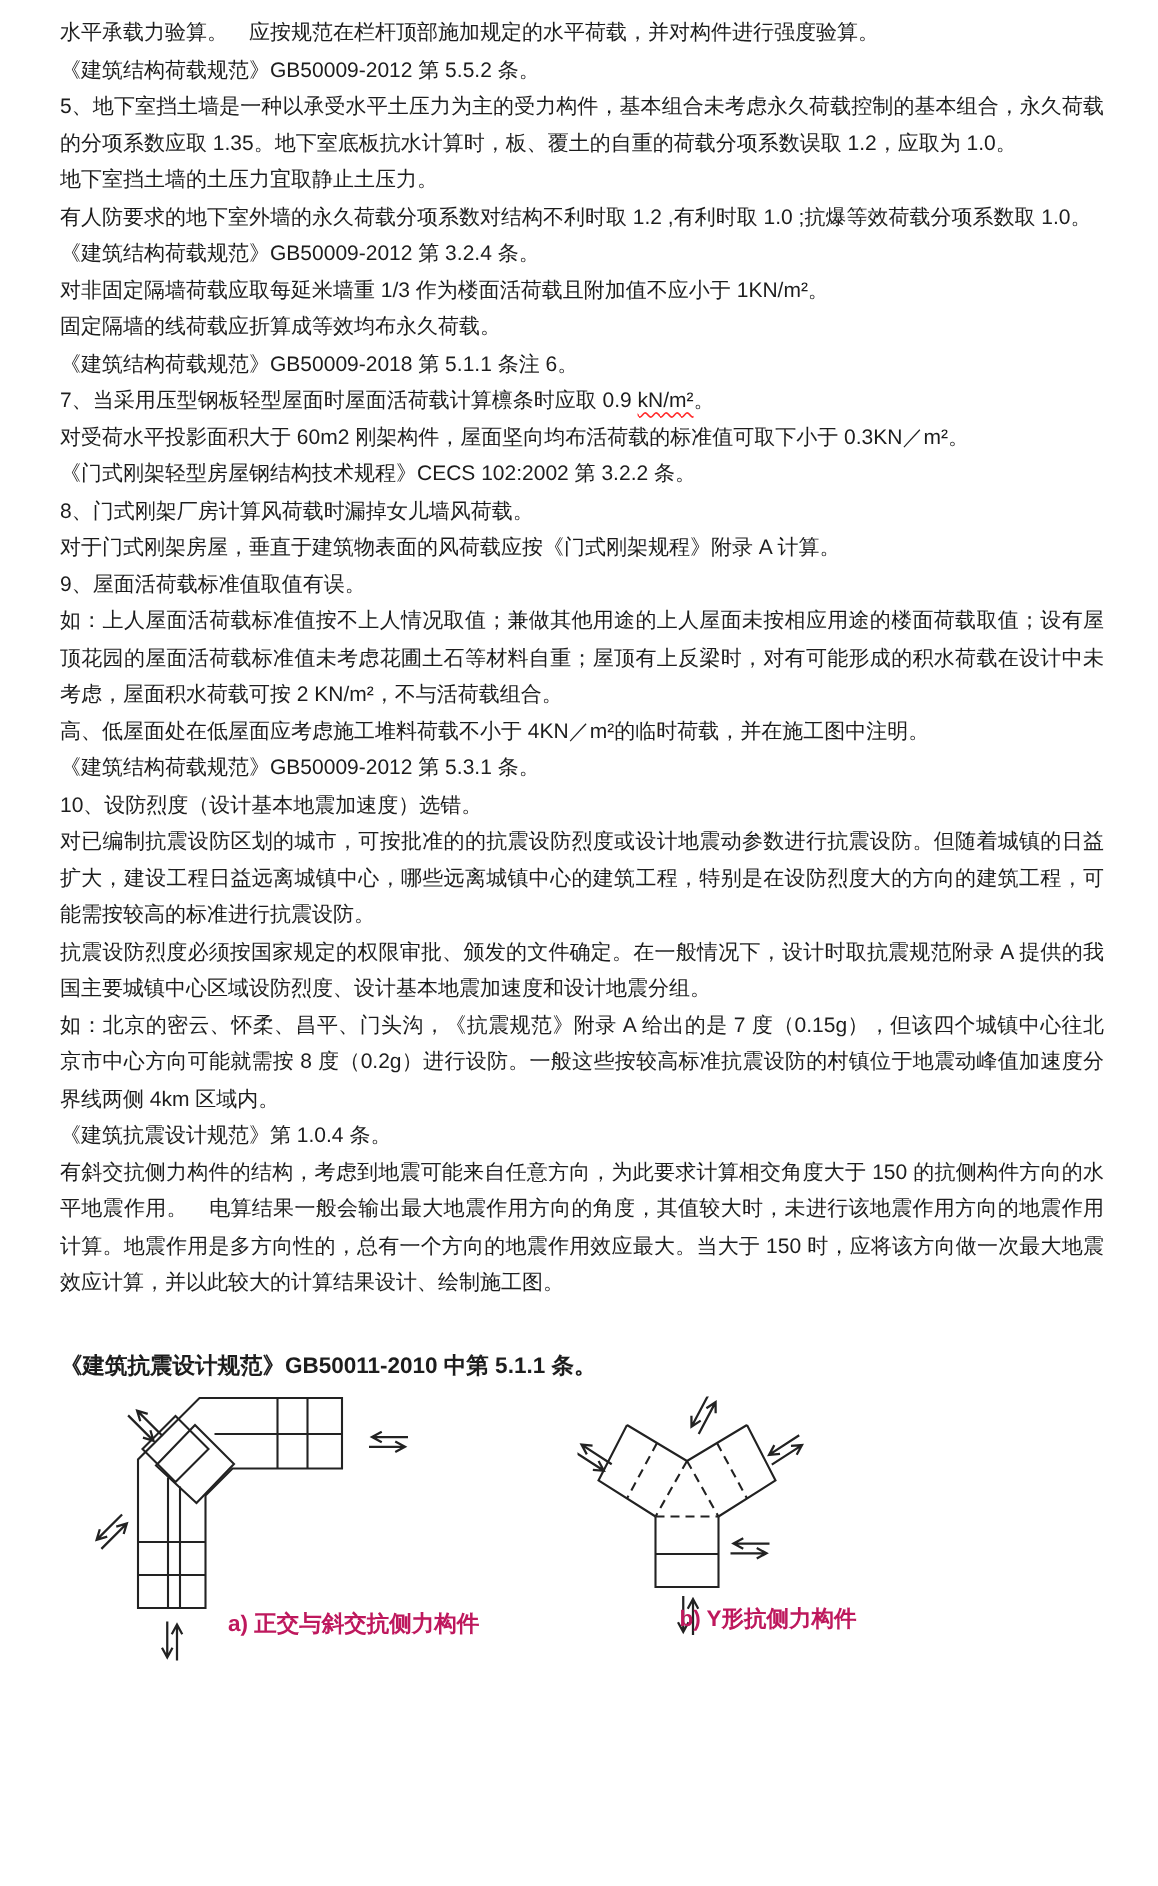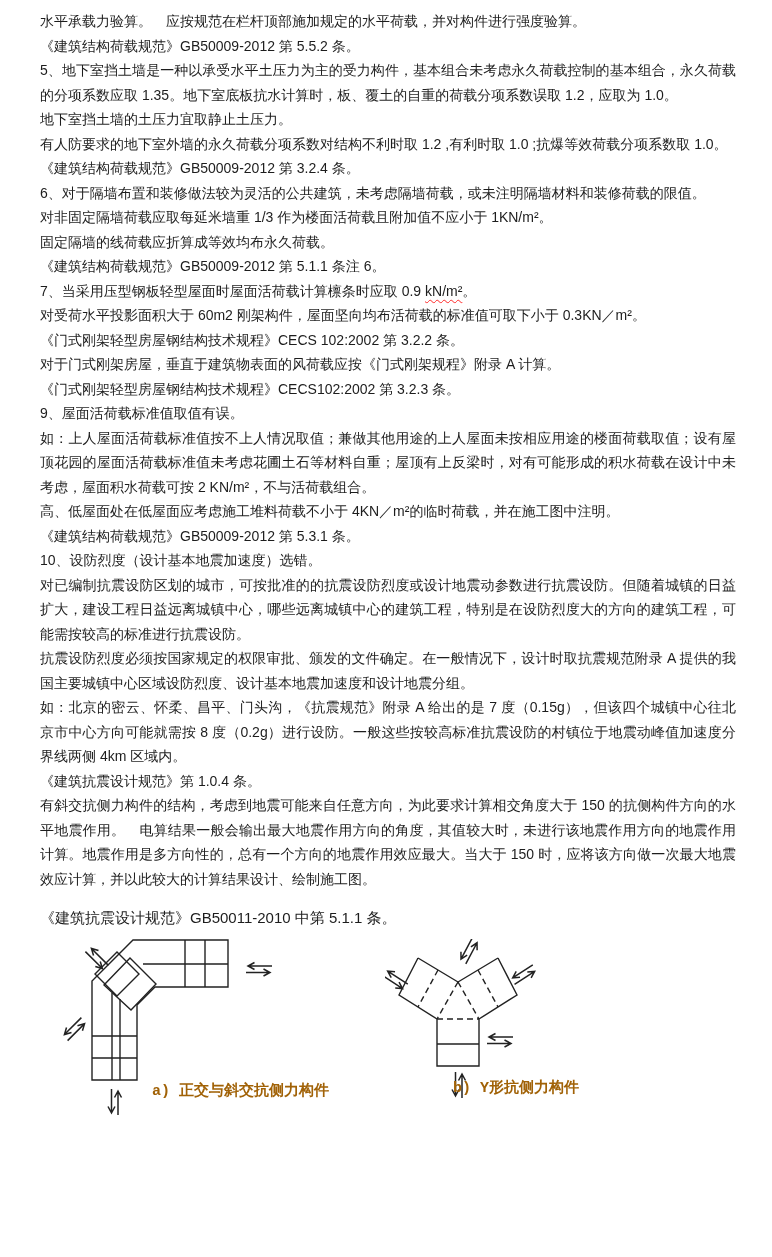--- a/index.html
+++ b/index.html
@@ -20,66 +20,65 @@
     box-sizing:border-box;
   }
   .doc-text{
     padding:9px 36px 0 40px;
     font-size:14px;
     line-height:24.5px;
     text-align:justify;
     text-justify:inter-character;
   }
   .para{margin:0;}
-  .gap-before{margin-top:15px;}
+  .gap-before{margin-top:32px;font-weight:bold;}
   .large{font-size:15px;}
   .spell-error{
     text-decoration:underline wavy var(--err-color);
     text-decoration-thickness:1px;
     text-underline-offset:3px;
     text-decoration-skip-ink:none;
   }
   .figures{
     position:relative;
     height:182px;
     margin-top:6px;
   }
   .figsvg{position:absolute;}
   .fig-caption{
     position:absolute;
     font-size:15px;
     font-weight:bold;
-    font-family:Liberation Mono, monospace;
-    color:#a16207;
+    font-family:Liberation Sans, sans-serif;
+    color:#be185d;
     white-space:nowrap;
   }
   #cap-a{left:152px;top:144px;}
   #cap-b{left:412px;top:141px;margin-left:41px;}
 </style>
 </head>
 <body>
 
 <div class="page">
 
   <div class="doc-text">
       <div class="para"><span>水平承载力验算。　应按规范在栏杆顶部施加规定的水平荷载，并对构件进行强度验算。</span></div>
       <div class="para"><span>《建筑结构荷载规范》GB50009-2012 第 5.5.2 条。</span></div>
       <div class="para"><span>5、地下室挡土墙是一种以承受水平土压力为主的受力构件，基本组合未考虑永久荷载控制的基本组合，永久荷载的分项系数应取 1.35。地下室底板抗水计算时，板、覆土的自重的荷载分项系数误取 1.2，应取为 1.0。</span></div>
       <div class="para"><span>地下室挡土墙的土压力宜取静止土压力。</span></div>
       <div class="para"><span>有人防要求的地下室外墙的永久荷载分项系数对结构不利时取 1.2 ,有利时取 1.0 ;抗爆等效荷载分项系数取 1.0。</span></div>
       <div class="para"><span>《建筑结构荷载规范》GB50009-2012 第 3.2.4 条。</span></div>
-      <div class="para"><span>6、对于隔墙布置和装修做法较为灵活的公共建筑，未考虑隔墙荷载，或未注明隔墙材料和装修荷载的限值。</span></div>
       <div class="para"><span>对非固定隔墙荷载应取每延米墙重 1/3 作为楼面活荷载且附加值不应小于 1KN/m²。</span></div>
       <div class="para"><span>固定隔墙的线荷载应折算成等效均布永久荷载。</span></div>
-      <div class="para"><span>《建筑结构荷载规范》GB50009-2012 第 5.1.1 条注 6。</span></div>
+      <div class="para"><span>《建筑结构荷载规范》GB50009-2018 第 5.1.1 条注 6。</span></div>
       <div class="para"><span>7、当采用压型钢板轻型屋面时屋面活荷载计算檩条时应取 0.9 </span><span class="spell-error">kN/m²</span><span>。</span></div>
       <div class="para"><span>对受荷水平投影面积大于 60m2 刚架构件，屋面坚向均布活荷载的标准值可取下小于 0.3KN／m²。</span></div>
       <div class="para"><span>《门式刚架轻型房屋钢结构技术规程》CECS 102:2002 第 3.2.2 条。</span></div>
+      <div class="para"><span>8、门式刚架厂房计算风荷载时漏掉女儿墙风荷载。</span></div>
       <div class="para"><span>对于门式刚架房屋，垂直于建筑物表面的风荷载应按《门式刚架规程》附录 A 计算。</span></div>
-      <div class="para"><span>《门式刚架轻型房屋钢结构技术规程》CECS102:2002 第 3.2.3 条。</span></div>
       <div class="para"><span>9、屋面活荷载标准值取值有误。</span></div>
       <div class="para"><span>如：上人屋面活荷载标准值按不上人情况取值；兼做其他用途的上人屋面未按相应用途的楼面荷载取值；设有屋顶花园的屋面活荷载标准值未考虑花圃土石等材料自重；屋顶有上反梁时，对有可能形成的积水荷载在设计中未考虑，屋面积水荷载可按 2 KN/m²，不与活荷载组合。</span></div>
       <div class="para"><span>高、低屋面处在低屋面应考虑施工堆料荷载不小于 4KN／m²的临时荷载，并在施工图中注明。</span></div>
       <div class="para"><span>《建筑结构荷载规范》GB50009-2012 第 5.3.1 条。</span></div>
       <div class="para"><span>10、设防烈度（设计基本地震加速度）选错。</span></div>
       <div class="para"><span>对已编制抗震设防区划的城市，可按批准的的抗震设防烈度或设计地震动参数进行抗震设防。但随着城镇的日益扩大，建设工程日益远离城镇中心，哪些远离城镇中心的建筑工程，特别是在设防烈度大的方向的建筑工程，可能需按较高的标准进行抗震设防。</span></div>
       <div class="para"><span>抗震设防烈度必须按国家规定的权限审批、颁发的文件确定。在一般情况下，设计时取抗震规范附录 A 提供的我国主要城镇中心区域设防烈度、设计基本地震加速度和设计地震分组。</span></div>
       <div class="para"><span>如：北京的密云、怀柔、昌平、门头沟，《抗震规范》附录 A 给出的是 7 度（0.15g），但该四个城镇中心往北京市中心方向可能就需按 8 度（0.2g）进行设防。一般这些按较高标准抗震设防的村镇位于地震动峰值加速度分界线两侧 4km 区域内。</span></div>
       <div class="para"><span>《建筑抗震设计规范》第 1.0.4 条。</span></div>
       <div class="para"><span>有斜交抗侧力构件的结构，考虑到地震可能来自任意方向，为此要求计算相交角度大于 150 的抗侧构件方向的水平地震作用。　电算结果一般会输出最大地震作用方向的角度，其值较大时，未进行该地震作用方向的地震作用计算。地震作用是多方向性的，总有一个方向的地震作用效应最大。当大于 150 时，应将该方向做一次最大地震效应计算，并以此较大的计算结果设计、绘制施工图。</span></div>

